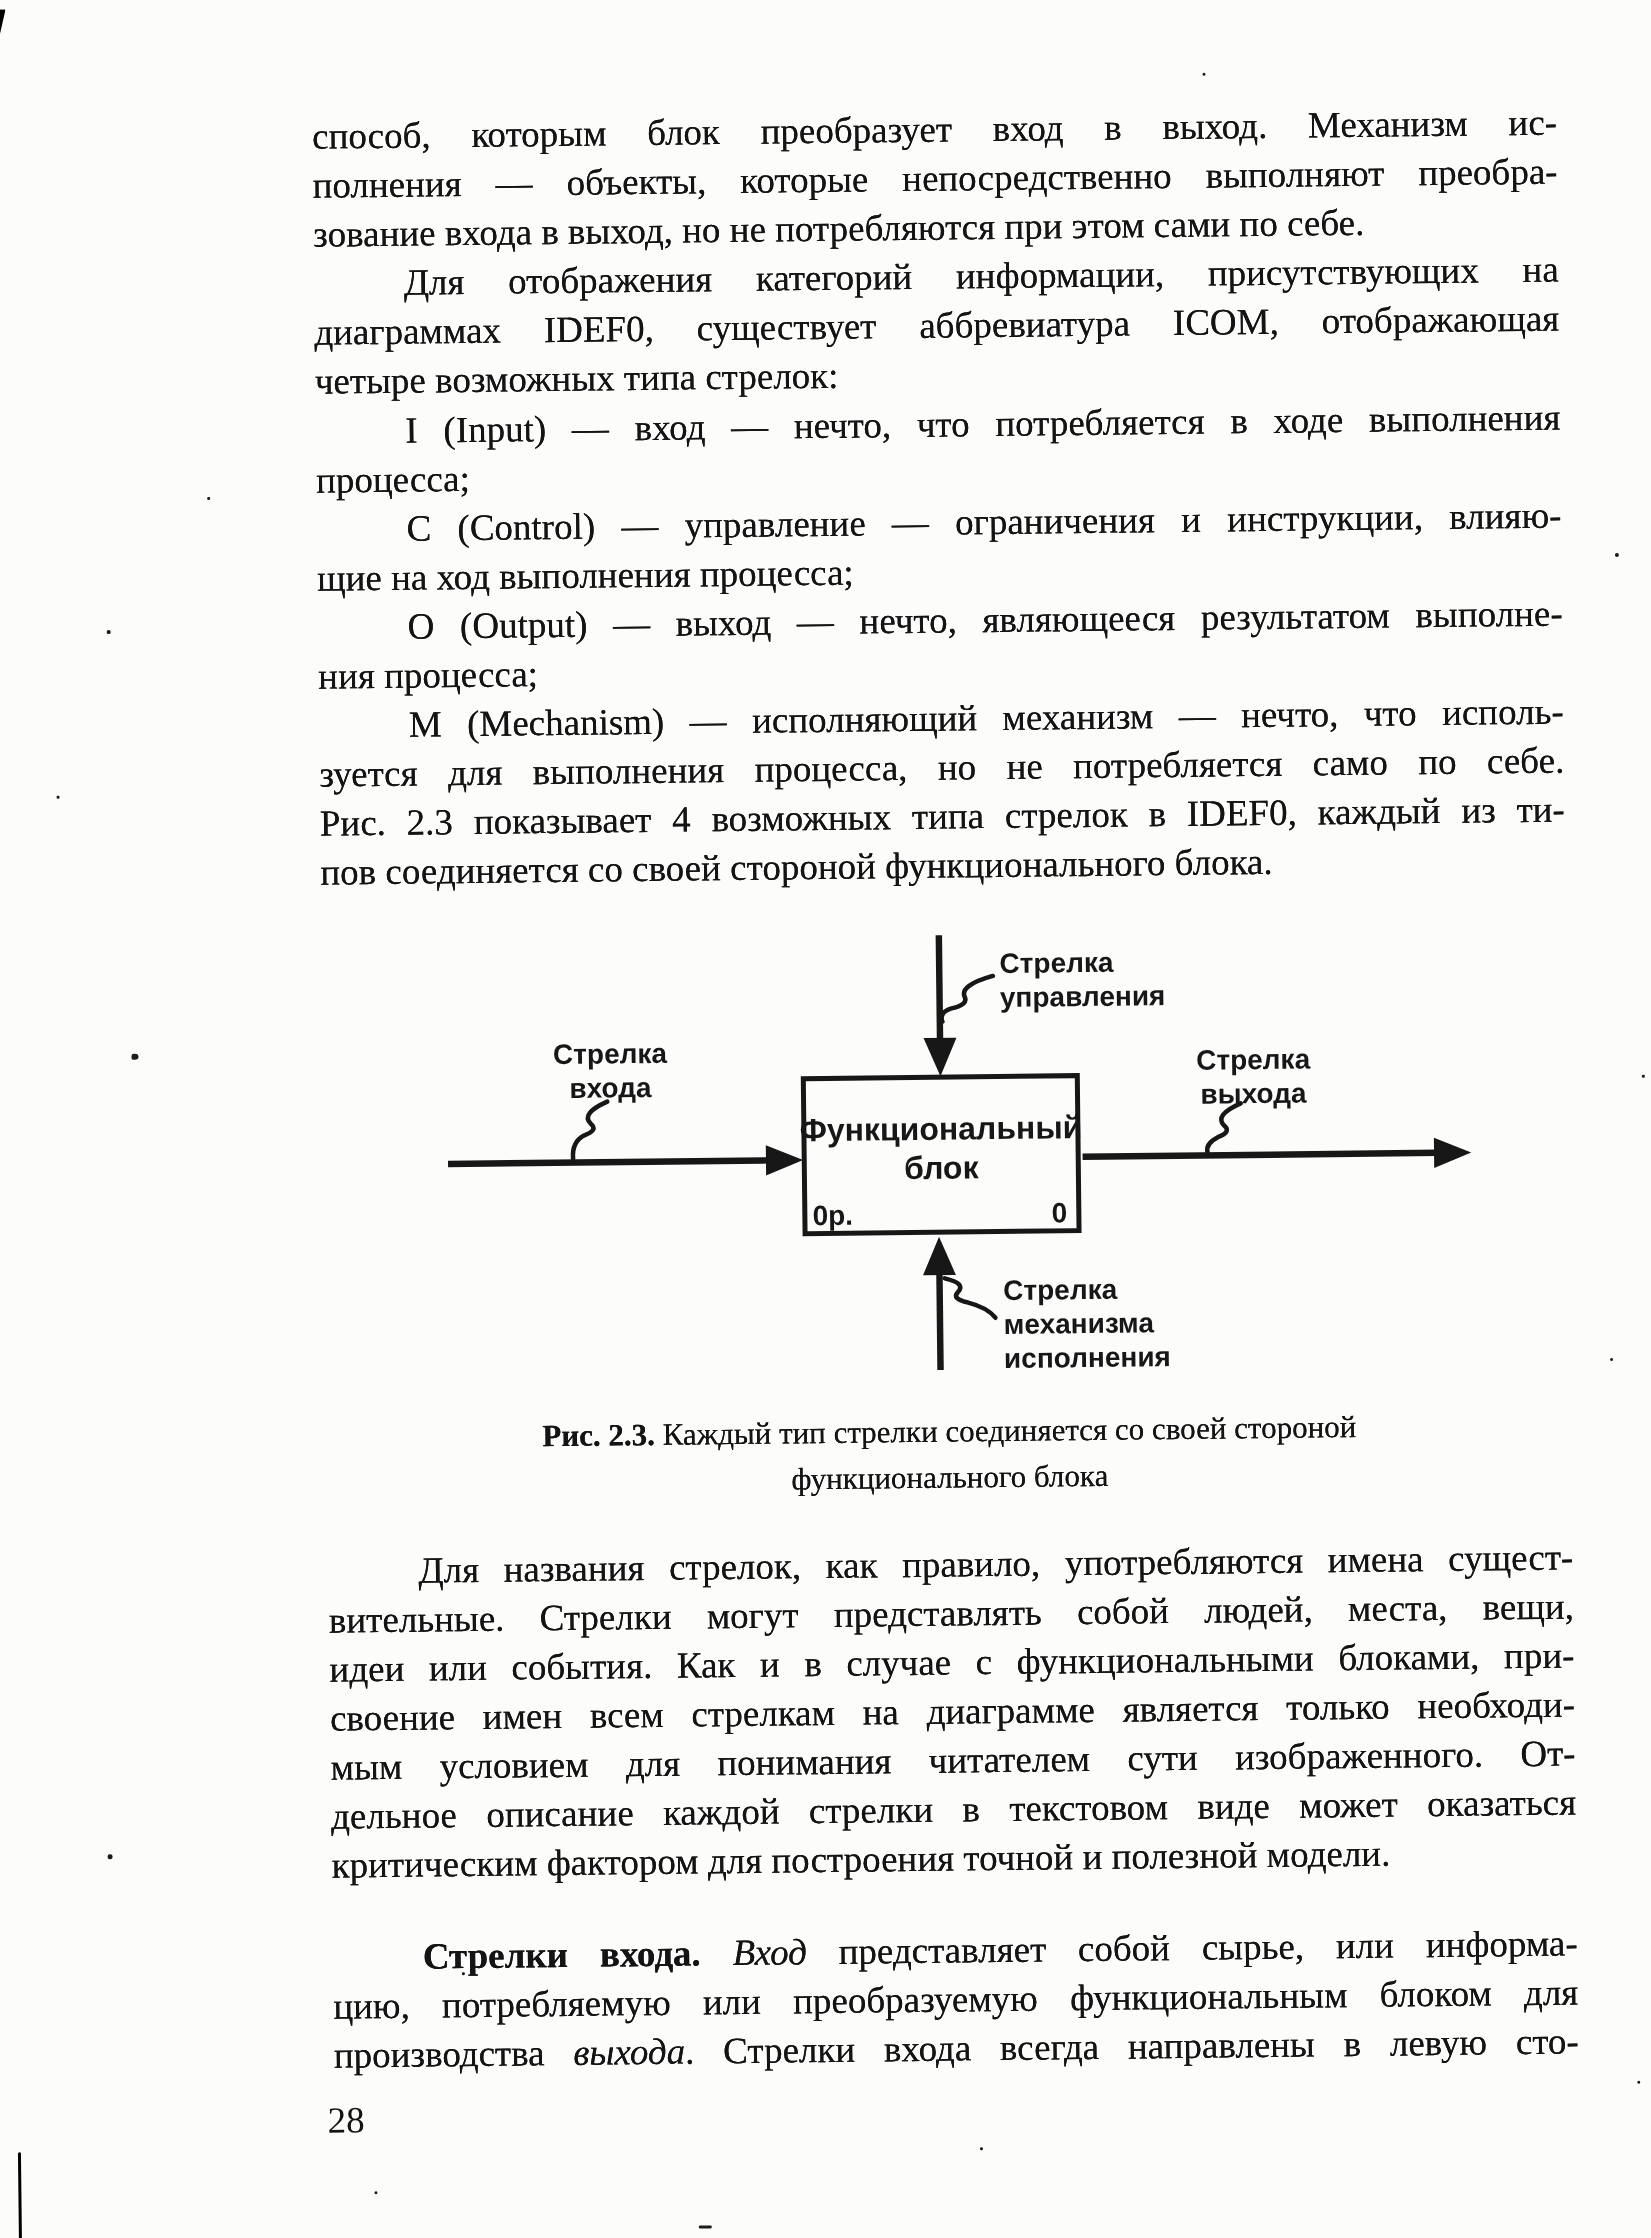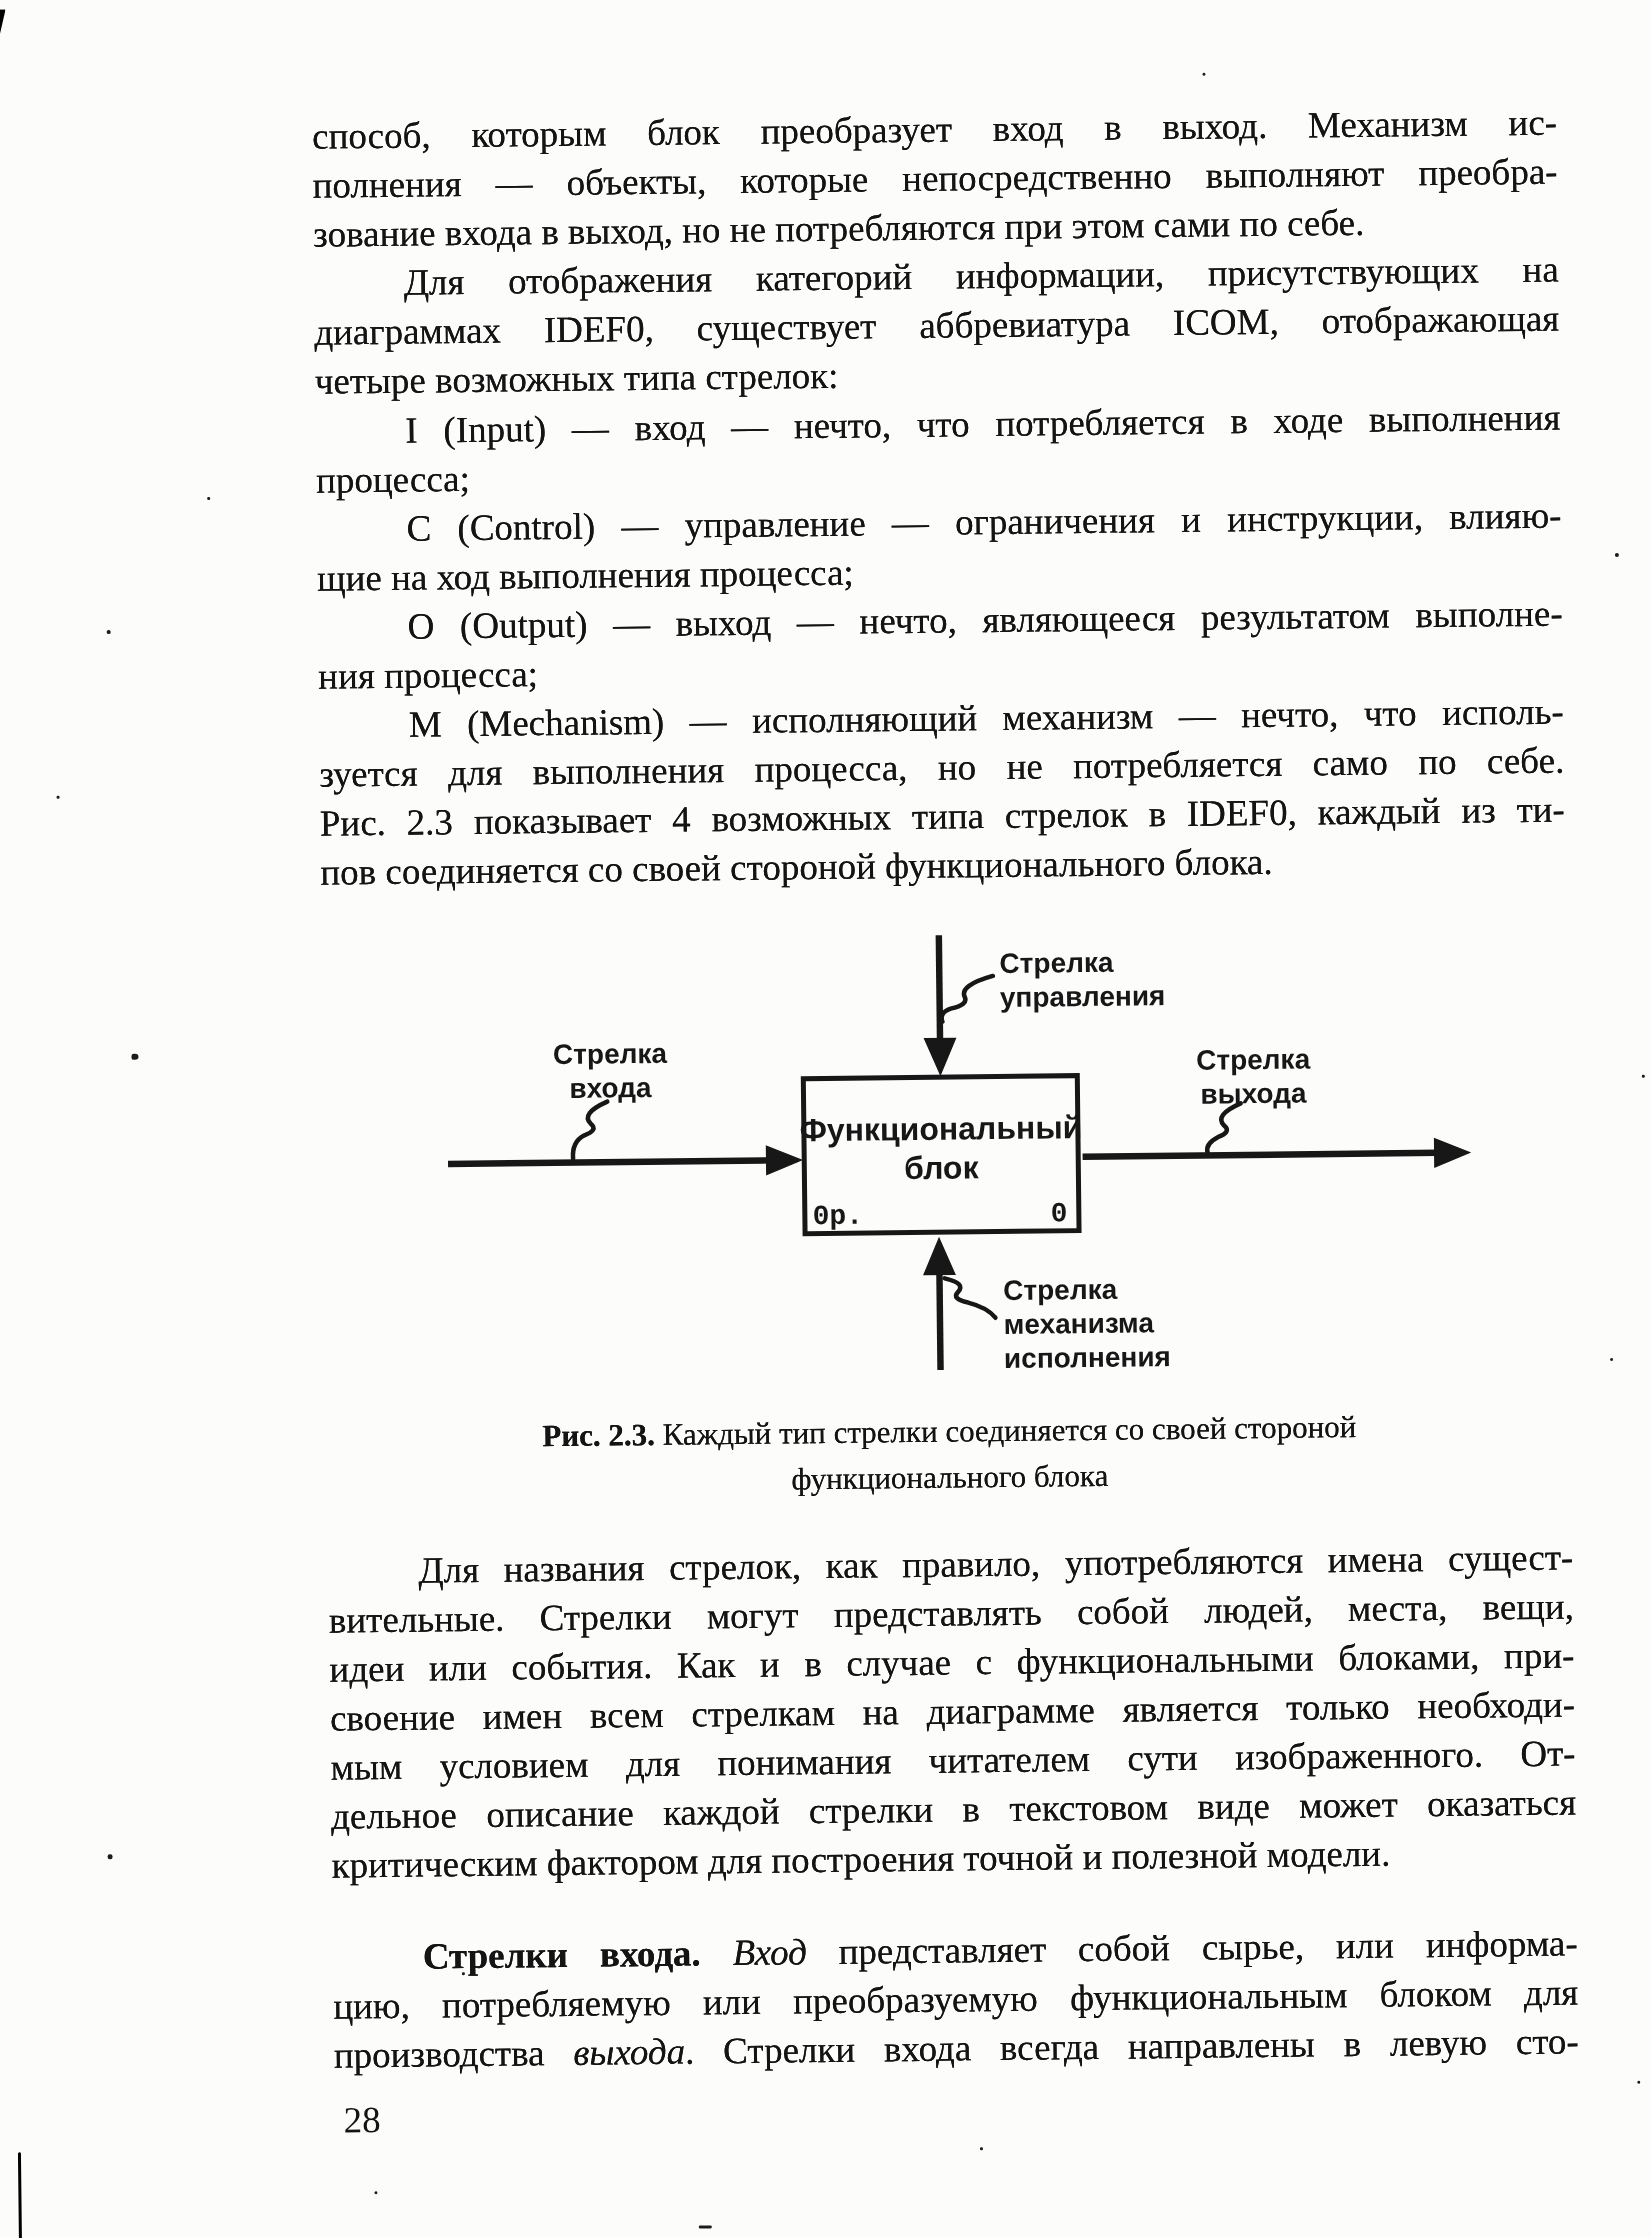--- a/index.html
+++ b/index.html
@@ -60,29 +60,29 @@
     background:transparent;
     display:flex;align-items:center;justify-content:center;
   }
   #fblock-title{
     font-family:"Liberation Sans", sans-serif;
     font-weight:bold;font-size:32px;line-height:39px;
     text-align:center;color:#171717;margin-bottom:11.6px;
   }
   .corner{
     position:absolute;bottom:-1.3px;
-    font-family:Liberation Mono, monospace;
+    font-family:Liberation Sans, sans-serif;
     font-weight:bold;font-size:28px;color:#171717;
   }
   #corner-left{left:5.2px;}
   #corner-right{right:9px;}
   
   #page-number{
     position:absolute;left:315px;top:2090px;
-    font-size:37px;line-height:49px;margin-left:16px;
+    font-size:37px;line-height:49px;
   }
   
   .artifact{position:absolute;background:#000;}
   #art-corner{left:0;top:0;width:17px;height:58px;clip-path:polygon(0 0,100% 0,18% 100%,0 100%);}
   #art-vline{left:5.2px;top:2143px;width:3.2px;height:94px;border-radius:1.9px;}
   .spk{position:absolute;background:#1c1c1c;border-radius:50%;}
   .s1{left:111px;top:622px;width:3.9px;height:3.9px;}
   .s2{left:131px;top:1046px;width:7px;height:5.8px;border-radius:40% 60% 60% 40%;}
   .s3{left:98px;top:1846px;width:4.5px;height:4.5px;}
   .s4{left:1620px;top:562px;width:3.9px;height:3.9px;}

